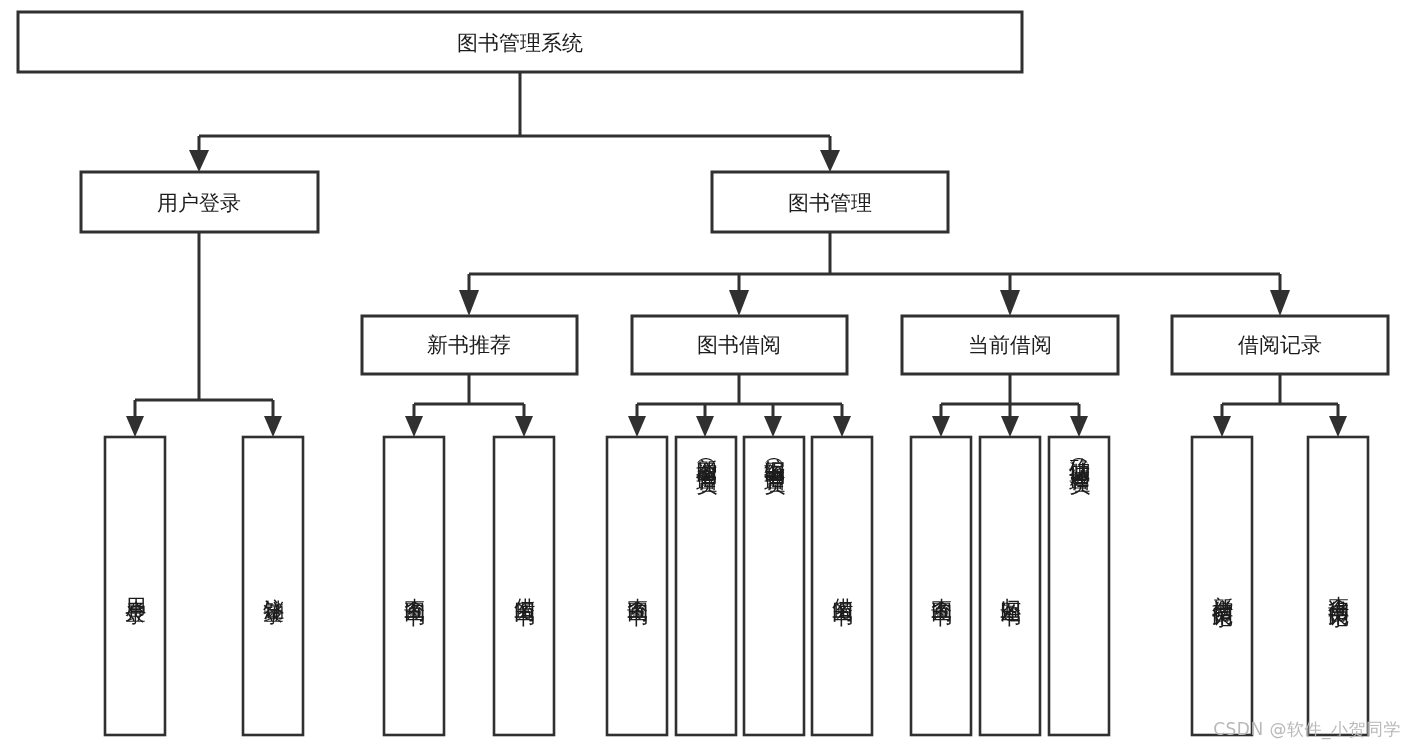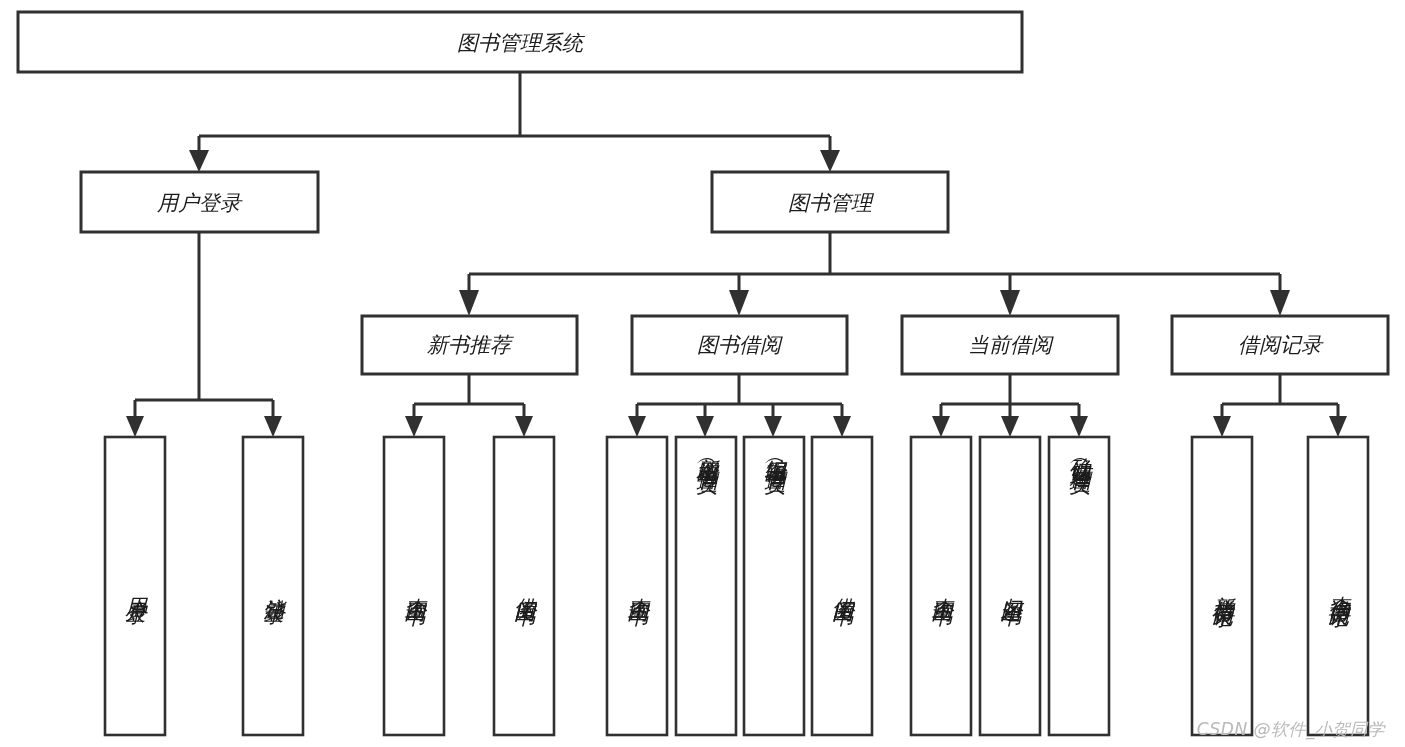--- a/index.html
+++ b/index.html
@@ -13,21 +13,20 @@
     overflow: hidden;
     font-family: "DejaVu Sans", "Liberation Sans", sans-serif;
     position: relative;
   }
   #diagram-root {
     position: absolute;
     left: 0;
     top: 0;
     width: 1405px;
     height: 747px;
-    font-style: italic;
   }
   svg.flow {
     display: block;
     width: 1405px;
     height: 747px;
   }
   .node-rect {
     fill: #ffffff;
     stroke: #303030;
     stroke-width: 3;
@@ -64,21 +63,21 @@
     text-orientation: upright;
     font-family: "DejaVu Sans", "Liberation Sans", sans-serif;
     font-size: 21px;
     line-height: 1.32;
     letter-spacing: 2.5px;
     color: #1c1c1c;
     white-space: nowrap;
   }
   .watermark {
     position: absolute;
-    right: 20px;
+    right: 4px;
     bottom: 6px;
     font-family: "DejaVu Sans", "Liberation Sans", sans-serif;
     font-size: 17px;
     color: #b9b9b9;
     letter-spacing: 0.5px;
     white-space: nowrap;
   }
 </style>
 </head>
 <body>

